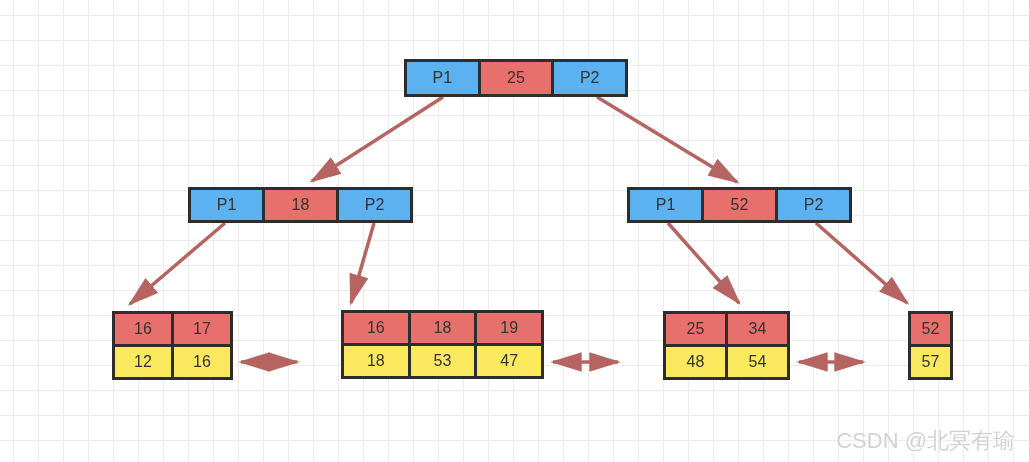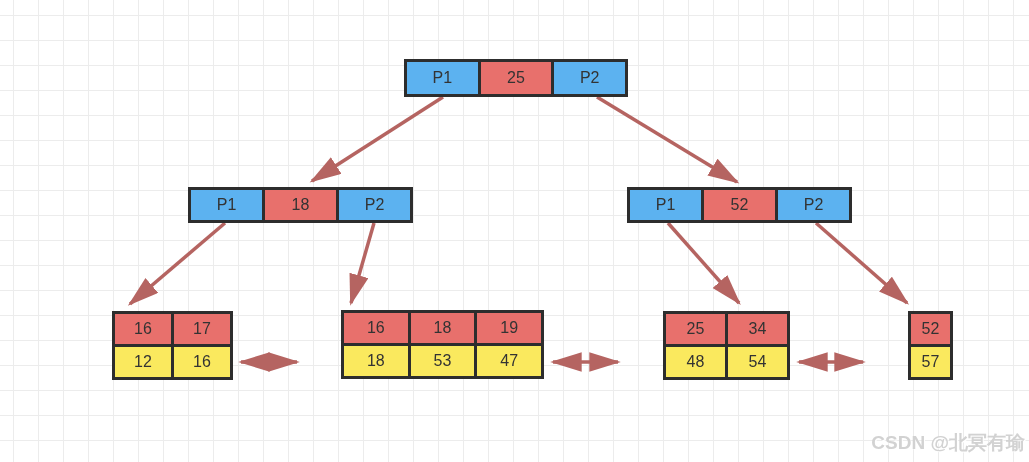--- a/index.html
+++ b/index.html
@@ -63,27 +63,26 @@
   .yellow { background: var(--record-fill); }
   .leaf {
     position: absolute;
     display: flex;
     flex-direction: column;
   }
   .leaf-row { display: flex; height: 36px; padding-left: 36px; }
   .leaf-row + .leaf-row { margin-top: -3px; }
   .watermark {
     position: absolute;
-    right: 4px;
+    right: 14px;
     bottom: 6px;
-    font-size: 19px;
+    font-size: 22px;
     color: var(--watermark-color);
     text-shadow: 1px 1px 0 #ffffff;
     user-select: none;
-    font-weight: bold;
   }
 </style>
 </head>
 <body>
 
 <div class="canvas">
 
   <svg class="arrow-layer" viewBox="0 0 1029 462" xmlns="http://www.w3.org/2000/svg">
     <defs>
       <marker id="ah-end" markerWidth="10" markerHeight="8" refX="8.2" refY="2.8" orient="auto" markerUnits="strokeWidth">

